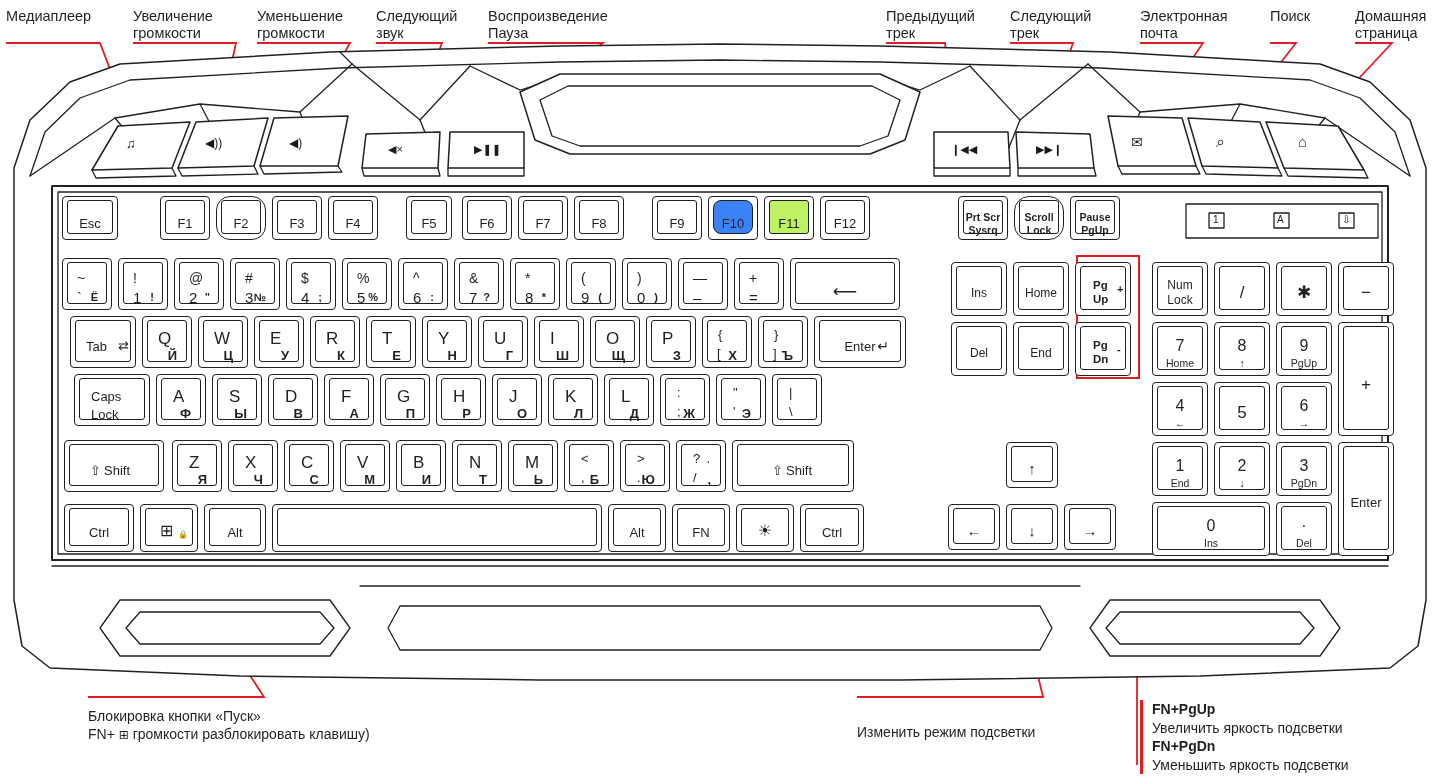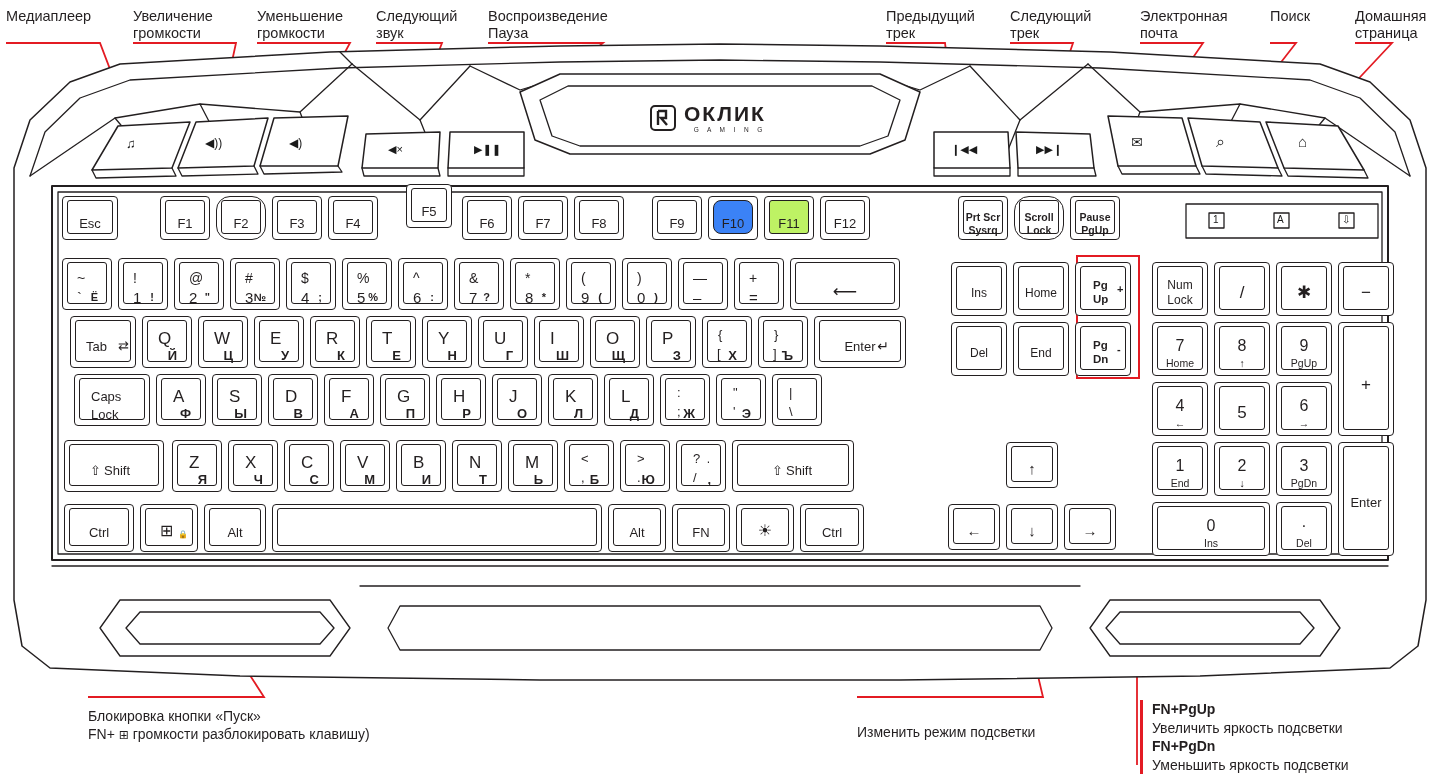--- a/index.html
+++ b/index.html
@@ -98,30 +98,20 @@
 
     <g>
       <rect class="ln1" x="1209" y="213" width="15" height="15"></rect>
       <rect class="ln1" x="1274" y="213" width="15" height="15"></rect>
       <rect class="ln1" x="1339" y="213" width="15" height="15"></rect>
     </g>
 
     <rect class="redbox" x="1077" y="256" width="62" height="122"></rect>
   </svg>
 
-  <div style="position:absolute;left:650px;top:100px;width:190px;height:36px;display:flex;align-items:center;gap:8px;">
-    <svg width="26" height="26" viewBox="0 0 26 26">
-      <rect x="1" y="1" width="24" height="24" rx="4" fill="none" stroke="#231f20" stroke-width="2"></rect>
-      <path d="M8 6 L8 20 M8 6 L16 6 L16 13 L11 13 L17 20" fill="none" stroke="#231f20" stroke-width="2.4"></path>
-    </svg>
-    <div style="display:flex;flex-direction:column;line-height:1;">
-      <span style="font-size:21px;font-weight:bold;letter-spacing:2px;color:#231f20;">ОКЛИК</span>
-      <span style="font-size:6.5px;letter-spacing:3.4px;color:#231f20;margin-top:3px;text-align:right;">G A M I N G</span>
-    </div>
-  </div>
 
   <div style="position:absolute;left:0;top:0;width:1439px;height:200px;">
 
     <svg width="1439" height="200" style="position:absolute;left:0;top:0;">
       <g class="lnw">
         <path d="M92 170 L118 126 L190 122 L172 168 Z"></path>
         <path d="M178 168 L196 122 L268 118 L254 166 Z"></path>
         <path d="M260 166 L274 118 L348 116 L338 166 Z"></path>
         <path d="M362 168 L366 134 L440 132 L438 168 Z"></path>
         <path d="M448 168 L450 132 L524 132 L524 168 Z"></path>
@@ -180,21 +170,21 @@
       <div style="position: absolute; left: 272px; top: 196px; width: 50px; height: 44px; background: rgb(255, 255, 255); border: 1.4px solid rgb(35, 31, 32); border-radius: 4px; box-sizing: border-box;">
         <div style="position: absolute; inset: 3px 4px 5px; border: 1.1px solid rgb(35, 31, 32); border-radius: 3px; background: rgb(255, 255, 255);">
           <span style="position: absolute; color: rgb(35, 31, 32); font-family: &quot;Liberation Sans&quot;, sans-serif; line-height: 1; left: 0px; right: 0px; top: 16px; text-align: center; font-size: 13px;">F3</span>
         </div>
       </div>
       <div style="position: absolute; left: 328px; top: 196px; width: 50px; height: 44px; background: rgb(255, 255, 255); border: 1.4px solid rgb(35, 31, 32); border-radius: 4px; box-sizing: border-box;">
         <div style="position: absolute; inset: 3px 4px 5px; border: 1.1px solid rgb(35, 31, 32); border-radius: 3px; background: rgb(255, 255, 255);">
           <span style="position: absolute; color: rgb(35, 31, 32); font-family: &quot;Liberation Sans&quot;, sans-serif; line-height: 1; left: 0px; right: 0px; top: 16px; text-align: center; font-size: 13px;">F4</span>
         </div>
       </div>
-      <div style="position: absolute; left: 406px; top: 184px; width: 46px; height: 44px; background: rgb(255, 255, 255); border: 1.4px solid rgb(35, 31, 32); border-radius: 4px; box-sizing: border-box;">
+      <div style="position: absolute; left: 406px; top: 196px; width: 46px; height: 44px; background: rgb(255, 255, 255); border: 1.4px solid rgb(35, 31, 32); border-radius: 4px; box-sizing: border-box;">
         <div style="position: absolute; inset: 3px 4px 5px; border: 1.1px solid rgb(35, 31, 32); border-radius: 3px; background: rgb(255, 255, 255);">
           <span style="position: absolute; color: rgb(35, 31, 32); font-family: &quot;Liberation Sans&quot;, sans-serif; line-height: 1; left: 0px; right: 0px; top: 16px; text-align: center; font-size: 13px;">F5</span>
         </div>
       </div>
       <div style="position: absolute; left: 462px; top: 196px; width: 50px; height: 44px; background: rgb(255, 255, 255); border: 1.4px solid rgb(35, 31, 32); border-radius: 4px; box-sizing: border-box;">
         <div style="position: absolute; inset: 3px 4px 5px; border: 1.1px solid rgb(35, 31, 32); border-radius: 3px; background: rgb(255, 255, 255);">
           <span style="position: absolute; color: rgb(35, 31, 32); font-family: &quot;Liberation Sans&quot;, sans-serif; line-height: 1; left: 0px; right: 0px; top: 16px; text-align: center; font-size: 13px;">F6</span>
         </div>
       </div>
       <div style="position: absolute; left: 518px; top: 196px; width: 50px; height: 44px; background: rgb(255, 255, 255); border: 1.4px solid rgb(35, 31, 32); border-radius: 4px; box-sizing: border-box;">

